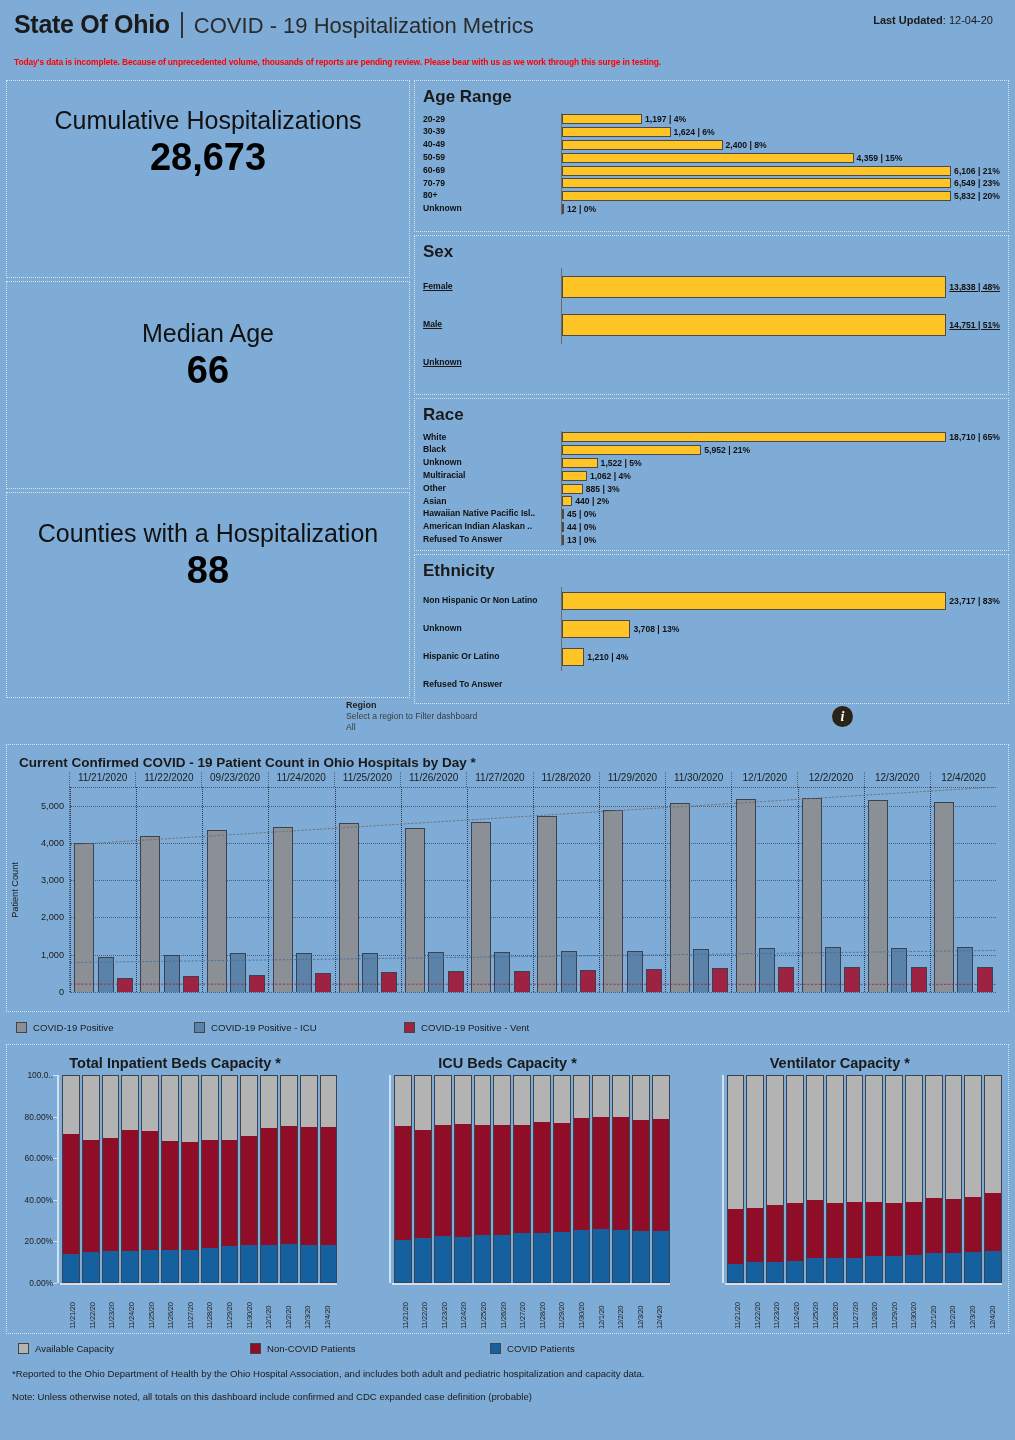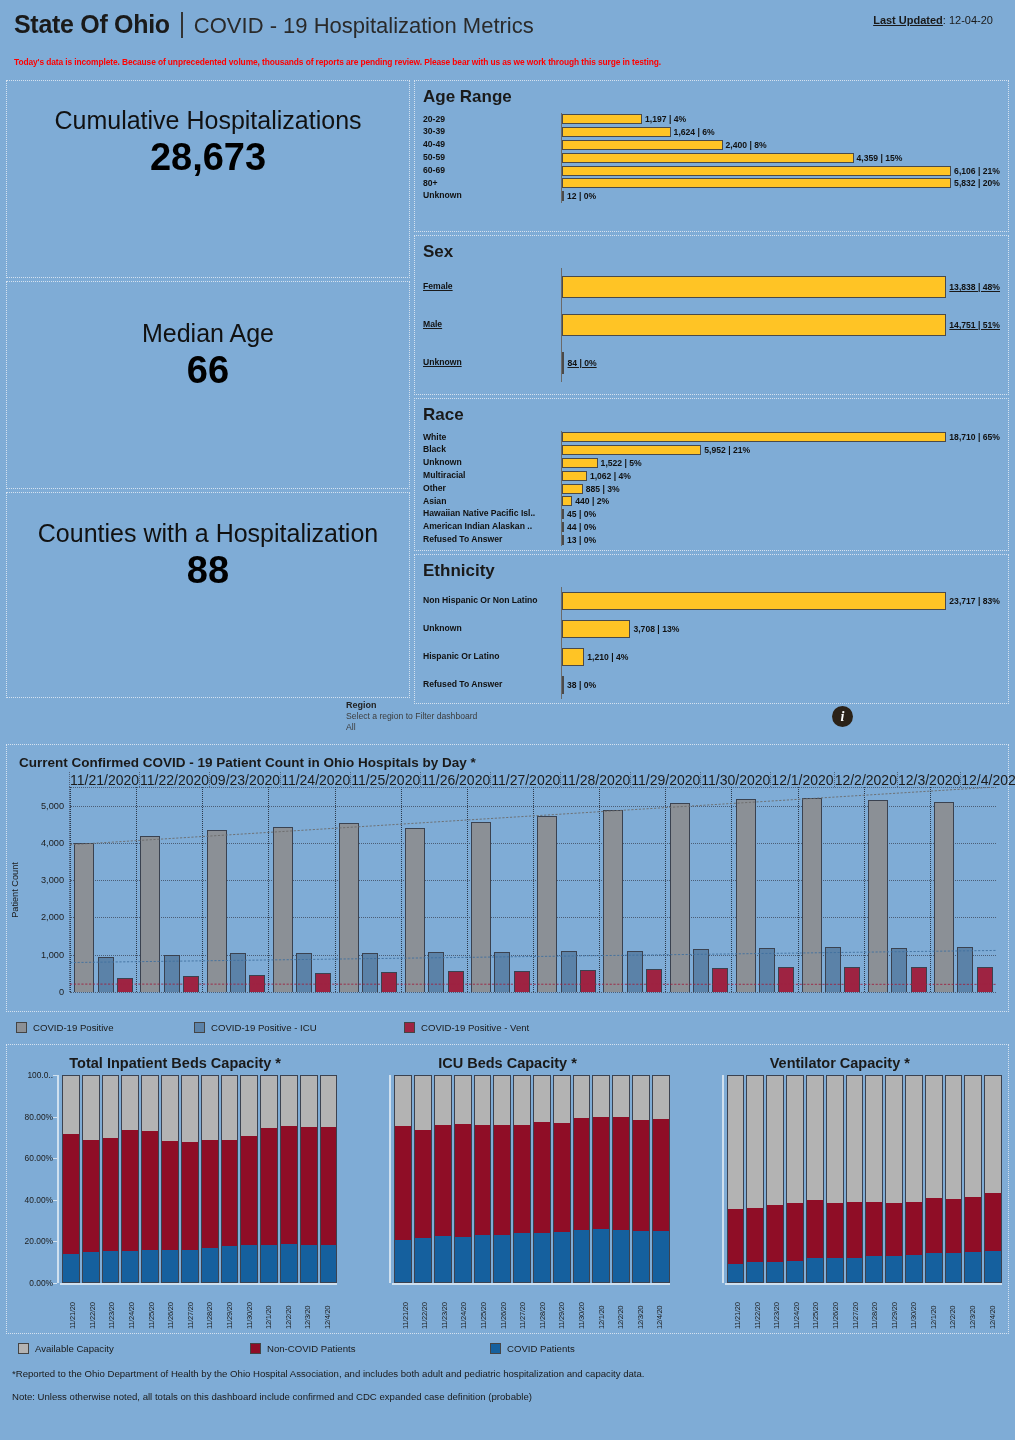--- a/index.html
+++ b/index.html
@@ -13,21 +13,21 @@
   }
   .dotted { border: 1px dotted #d5e2f0; }
 
   
   #header { padding: 10px 14px 0 14px; position: relative; height: 80px; }
   #title-row { display: flex; align-items: baseline; }
   #brand { font-size: 25px; font-weight: bold; letter-spacing: -0.3px; }
   #title-divider { width: 2px; background: #333; height: 26px; margin: 0 11px; align-self: center; }
   #subtitle { font-size: 22px; font-weight: 400; color: #2a2a2a; }
   #last-updated { position: absolute; right: 22px; top: 14px; font-size: 11px; }
-  #last-updated b { font-weight: bold; text-decoration: underline; }
+  #last-updated b { font-weight: bold; }
   #alert { color: #ff0000; font-size: 8.4px; font-weight: bold; margin-top: 18px; letter-spacing: -0.1px; }
 
   
   #top-section { display: flex; height: 618px; padding: 0 6px; gap: 4px; }
   #kpi-col { width: 404px; display: flex; flex-direction: column; gap: 3px; }
   .kpi-card { flex: 1; display: flex; flex-direction: column; align-items: center; justify-content: center; padding-bottom: 44px; }
   .kpi-card:nth-child(1) { flex: 0 0 198px; padding-bottom: 72px; }
   .kpi-card:nth-child(2) { flex: 0 0 208px; padding-bottom: 58px; }
   .kpi-card:nth-child(3) { flex: 1; padding-bottom: 78px; }
   .kpi-label { font-size: 25px; font-weight: 400; color: #111; line-height: 1.1; }
@@ -63,21 +63,21 @@
   #region-val { font-size: 8.6px; color: #3c3c3c; margin-top: 1px; }
   #info-icon { position: absolute; left: 832px; top: 8px; width: 21px; height: 21px;
     border-radius: 50%; background: #2b2218; color: #fff; font-size: 14px; font-weight: bold;
     font-style: italic; display: flex; align-items: center; justify-content: center;
     font-family: "Liberation Serif", serif; }
 
   
   #ts-panel { margin: 0 6px; height: 268px; padding: 6px 4px 2px 4px; position: relative; }
   #ts-title { font-size: 13.5px; font-weight: bold; margin: 4px 0 2px 8px; }
   #ts-datehdr { display: flex; margin-left: 58px; margin-right: 8px; height: 15px; }
-  .ts-date { flex: 1; font-size: 14px; color: #1c1c1c;
+  .ts-date { flex: 1; text-align: center; font-size: 10px; color: #1c1c1c;
     border-left: 1px dotted #50627a; }
   #ts-plotwrap { display: flex; height: 205px; margin-right: 8px; position: relative; }
   #ts-yaxis { width: 58px; position: relative; }
   #ts-ylabel { position: absolute; left: -24px; top: 50%; transform: translateY(-50%) rotate(-90deg);
     font-size: 9.2px; white-space: nowrap; color: #1c1c1c; }
   .ts-ytick { position: absolute; right: 5px; font-size: 9.2px; color: #1c1c1c;
     transform: translateY(-50%); white-space: nowrap; }
   #ts-plot { flex: 1; position: relative; border-left: 1px dotted #4c5e76; }
   .ts-gridline { position: absolute; left: 0; right: 0; border-top: 1px dotted #4c5e76; }
   .ts-group { position: absolute; bottom: 0; top: 0; border-left: 1px dotted #2c3a4c;
@@ -183,20 +183,27 @@
           </div>
         </div>
         <div class="brow">
           <div class="blabel">60-69</div>
           <div class="btrack">
             <div class="bbar" style="width:93.24%"></div>
             <div class="bval">6,106 | 21%</div>
           </div>
         </div>
         <div class="brow">
+          <div class="blabel">70-79</div>
+          <div class="btrack">
+            <div class="bbar" style="width:100.00%"></div>
+            <div class="bval">6,549 | 23%</div>
+          </div>
+        </div>
+        <div class="brow">
           <div class="blabel">80+</div>
           <div class="btrack">
             <div class="bbar" style="width:89.05%"></div>
             <div class="bval">5,832 | 20%</div>
           </div>
         </div>
         <div class="brow">
           <div class="blabel">Unknown</div>
           <div class="btrack">
             <div class="bbar" style="width:0.18%"></div>
@@ -215,24 +222,20 @@
         </div>
         <div class="brow">
           <div class="blabel">Male</div>
           <div class="btrack">
             <div class="bbar" style="width:100.00%"></div>
             <div class="bval">14,751 | 51%</div>
           </div>
         </div>
         <div class="brow">
           <div class="blabel">Unknown</div>
-          <div class="btrack">
-            <div class="bbar" style="width:0.57%"></div>
-            <div class="bval">84 | 0%</div>
-          </div>
         </div>
       </div>
       <div class="demo-card dotted" id="race-card" style="flex: 0 0 152px;">
         <div class="demo-title">Race</div>
         <div class="brow">
           <div class="blabel">White</div>
           <div class="btrack">
             <div class="bbar" style="width:100.00%"></div>
             <div class="bval">18,710 | 65%</div>
           </div>
@@ -312,24 +315,20 @@
         </div>
         <div class="brow">
           <div class="blabel">Hispanic Or Latino</div>
           <div class="btrack">
             <div class="bbar" style="width:5.10%"></div>
             <div class="bval">1,210 | 4%</div>
           </div>
         </div>
         <div class="brow">
           <div class="blabel">Refused To Answer</div>
-          <div class="btrack">
-            <div class="bbar" style="width:0.16%"></div>
-            <div class="bval">38 | 0%</div>
-          </div>
         </div>
       </div>
     </div>
 </div>
 
 <div id="region-row">
   <div id="region-title">Region</div>
   <div id="region-sub">Select a region to Filter dashboard</div>
   <div id="region-val">All</div>
   <div id="info-icon">i</div>

